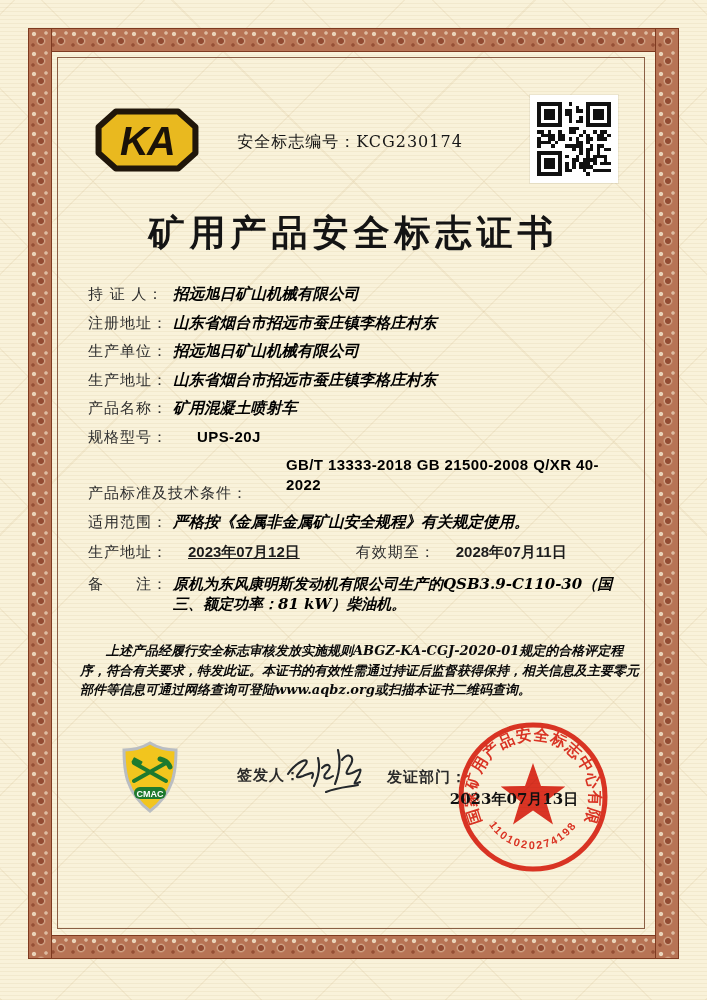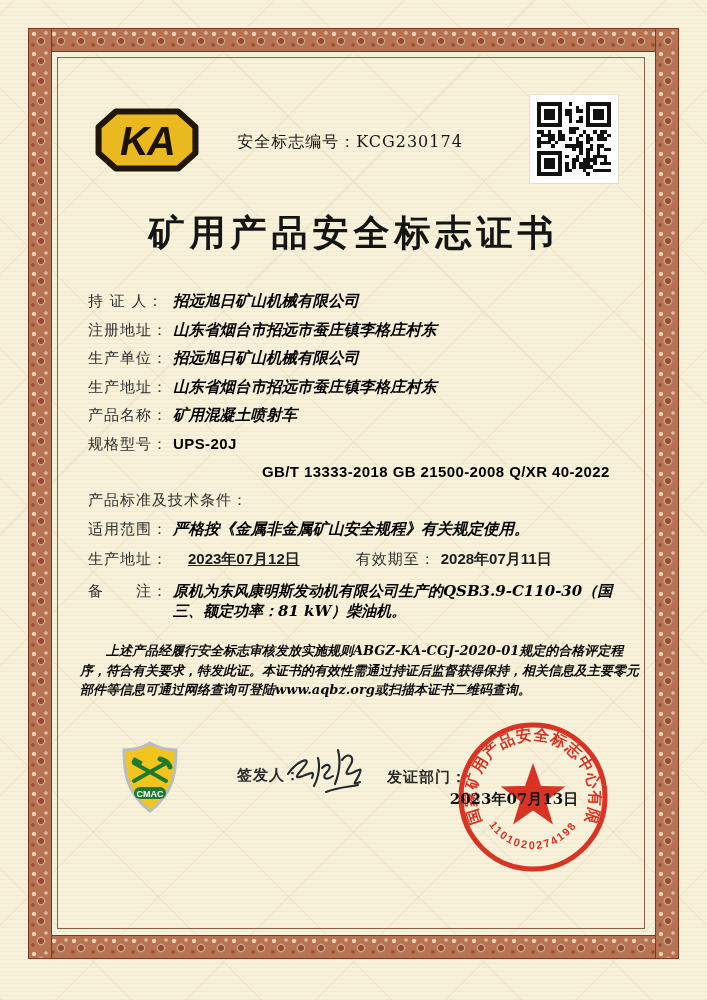--- a/index.html
+++ b/index.html
@@ -22,29 +22,29 @@
   .band-left{left:28px;top:28px;width:24px;height:931px;}
   .band-right{left:655px;top:28px;width:24px;height:931px;}
   .inner-line{position:absolute;left:57px;top:57px;width:588px;height:872px;border:1px solid #8a5f45;box-sizing:border-box;}
 
   .abs{position:absolute;}
   .ka-logo{left:95px;top:108px;width:104px;height:64px;}
   .serial{left:180px;top:132px;width:340px;text-align:center;font-size:16px;letter-spacing:1px;color:#161616;}
   .qr{left:530px;top:95px;width:88px;height:88px;background:#fff;box-shadow:0 0 0 1px rgba(0,0,0,.05);}
   .title{left:0;right:0;top:209px;text-align:center;font-size:36px;font-weight:800;letter-spacing:5px;color:#141414;}
 
-  .fields{left:88px;top:291px;width:545px;}
+  .fields{left:88px;top:284px;width:545px;}
   .row{display:flex;align-items:flex-start;margin-bottom:8.5px;line-height:20px;}
   .lbl{flex:0 0 85px;font-size:15px;color:#2e2e2e;letter-spacing:1px;white-space:nowrap;}
   .lbl.wide{flex:0 0 auto;margin-right:14px;margin-top:28px;}
   .val{font-size:15.5px;color:#000;}
   .kai{font-weight:700;font-style:italic;}
-  .sans{font-family:"Liberation Sans","DejaVu Sans",sans-serif;font-weight:700;font-size:15px;letter-spacing:.4px;}
+  .sans{font-family:"Liberation Sans","DejaVu Sans",sans-serif;font-weight:700;font-size:15px;letter-spacing:.4px;margin-left:24px;}
   .dates .lbl2{flex:0 0 auto;font-size:15px;color:#2e2e2e;letter-spacing:1px;margin-left:56px;}
-  .dates .dval{font-family:"Liberation Sans","DejaVu Sans",sans-serif;font-weight:700;font-size:15px;margin-left:5px;}
+  .dates .dval{font-family:"Liberation Sans","DejaVu Sans",sans-serif;font-weight:700;font-size:15px;margin-left:20px;}
   .remark-row{margin-top:12px;}
   .remark-val{width:440px;font-weight:700;font-style:italic;font-size:15px;line-height:20px;}
 
   .statement{left:80px;top:641px;width:568px;font-size:13px;line-height:19.5px;
              text-indent:2em;font-weight:700;font-style:italic;color:#0a0a0a;}
 
   .cmac{left:120px;top:741px;width:60px;height:72px;}
   .signer{left:237px;top:766px;font-size:15px;font-weight:600;color:#2a2a2a;letter-spacing:1px;}
   .signature{left:280px;top:740px;width:100px;height:58px;}
   .dept{left:387px;top:768px;font-size:15px;font-weight:600;color:#2a2a2a;letter-spacing:1px;}

